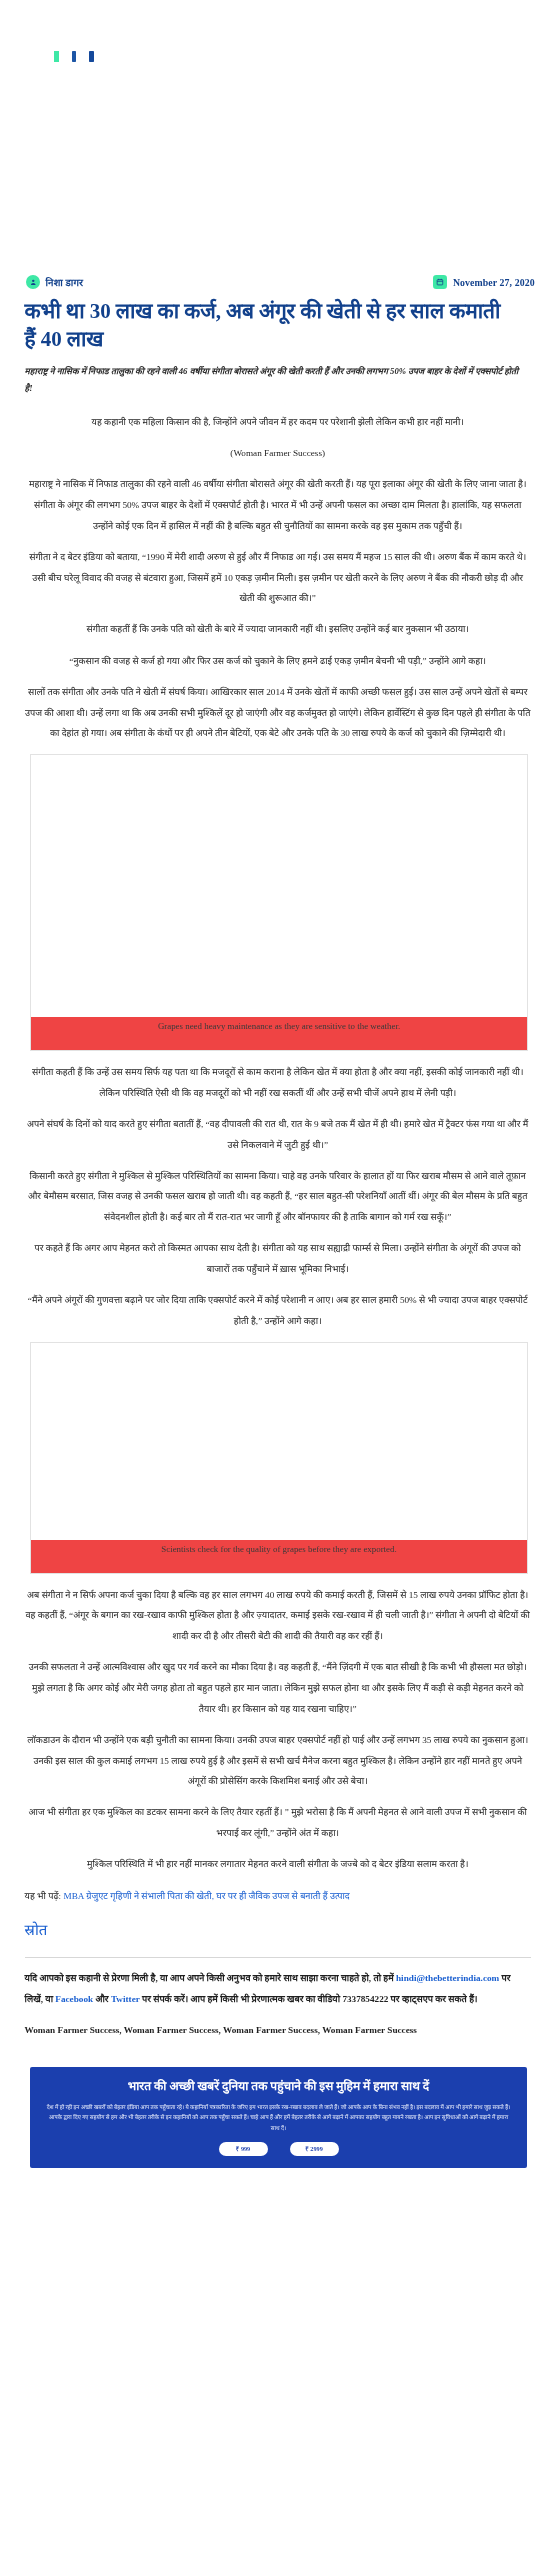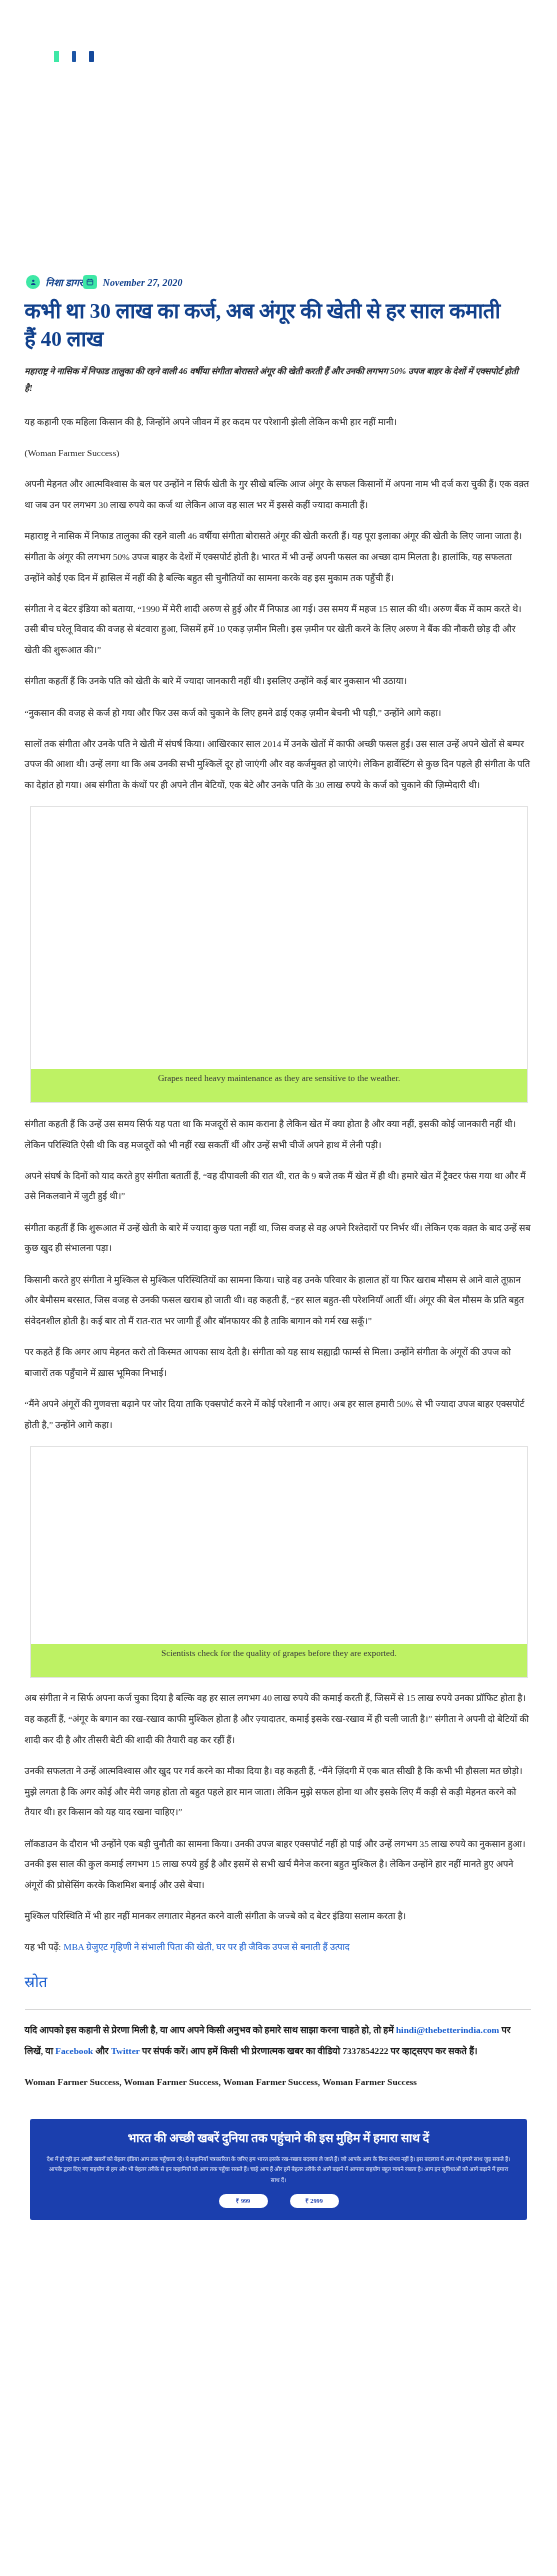--- a/index.html
+++ b/index.html
@@ -41,23 +41,23 @@
   .article {
     padding: 0 21px 0 22px;
     box-sizing: border-box;
     width: 557px;
   }
 
   
   .byline {
     display: flex;
     align-items: center;
+    justify-content: space-between;
     margin: 0 0 9.2px 0;
     padding: 0 1.3px 0 3.9px;
-    font-style: italic;
   }
   .byline-group {
     display: flex;
     align-items: center;
     gap: 5.9px;
   }
   .avatar-icon {
     width: 13.8px;
     height: 13.8px;
     border-radius: 50%;
@@ -112,28 +112,28 @@
   }
 
   
   p.para {
     font-family: "Liberation Serif", serif;
     font-size: 9.2px;
     line-height: 2.25;
     color: #1f1f1f;
     margin: 0 0 10.5px 0;
     padding: 0 5.2px 0 2.6px;
-    text-align: left;
+    text-align: center;
   }
 
   
   figure.fig {
     margin: 6.6px 7.9px 10.5px 7.9px;
     border: 0.7px solid #e2e2e2;
-    background: #bef264;
+    background: #ef4444;
     box-sizing: border-box;
     padding: 0;
   }
   figure.fig .imgbox {
     width: 100%;
     background: #ffffff;
   }
   figure.fig.tall .imgbox { height: 262px; }
   figure.fig.short .imgbox { height: 197px; }
   figcaption.cap {
@@ -273,47 +273,46 @@
         <span class="byline-text">November 27, 2020</span>
       </div>
     </div>
 
     <h1 class="headline">कभी था 30 लाख का कर्ज, अब अंगूर की खेती से हर साल कमाती हैं 40 लाख</h1>
 
     <p class="excerpt">महाराष्ट्र ने नासिक में निफाड तालुका की रहने वाली 46 वर्षीया संगीता बोरासते अंगूर की खेती करती हैं और उनकी लगभग 50% उपज बाहर के देशों में एक्सपोर्ट होती है!</p>
 
     <p class="para">यह कहानी एक महिला किसान की है, जिन्होंने अपने जीवन में हर कदम पर परेशानी झेली लेकिन कभी हार नहीं मानी।</p>
     <p class="para">(Woman Farmer Success)</p>
-    <p class="para">अपनी मेहनत और आत्मविश्वास के बल पर उन्होंने न सिर्फ खेती के गुर सीखे बल्कि आज अंगूर के सफल किसानों में अपना नाम भी दर्ज करा चुकी हैं। एक वक़्त था जब उन पर लगभग 30 लाख रुपये का कर्ज था लेकिन आज वह साल भर में इससे कहीं ज्यादा कमाती हैं।</p>
     <p class="para">महाराष्ट्र ने नासिक में निफाड तालुका की रहने वाली 46 वर्षीया संगीता बोरासते अंगूर की खेती करती हैं। यह पूरा इलाका अंगूर की खेती के लिए जाना जाता है। संगीता के अंगूर की लगभग 50% उपज बाहर के देशों में एक्सपोर्ट होती है। भारत में भी उन्हें अपनी फसल का अच्छा दाम मिलता है। हालांकि, यह सफलता उन्होंने कोई एक दिन में हासिल में नहीं की है बल्कि बहुत सी चुनौतियों का सामना करके वह इस मुकाम तक पहुँची हैं।</p>
     <p class="para">संगीता ने द बेटर इंडिया को बताया, “1990 में मेरी शादी अरुण से हुई और मैं निफाड आ गई। उस समय मैं महज 15 साल की थी। अरुण बैंक में काम करते थे। उसी बीच घरेलू विवाद की वजह से बंटवारा हुआ, जिसमें हमें 10 एकड़ ज़मीन मिली। इस ज़मीन पर खेती करने के लिए अरुण ने बैंक की नौकरी छोड़ दी और खेती की शुरूआत की।”</p>
     <p class="para">संगीता कहतीं हैं कि उनके पति को खेती के बारे में ज्यादा जानकारी नहीं थी। इसलिए उन्होंने कई बार नुकसान भी उठाया।</p>
     <p class="para">“नुकसान की वजह से कर्ज हो गया और फिर उस कर्ज को चुकाने के लिए हमने ढाई एकड़ ज़मीन बेचनी भी पड़ी,” उन्होंने आगे कहा।</p>
     <p class="para">सालों तक संगीता और उनके पति ने खेती में संघर्ष किया। आखिरकार साल 2014 में उनके खेतों में काफी अच्छी फसल हुई। उस साल उन्हें अपने खेतों से बम्पर उपज की आशा थी। उन्हें लगा था कि अब उनकी सभी मुश्किलें दूर हो जाएंगी और वह कर्जमुक्त हो जाएंगे। लेकिन हार्वेस्टिंग से कुछ दिन पहले ही संगीता के पति का देहांत हो गया। अब संगीता के कंधों पर ही अपने तीन बेटियों, एक बेटे और उनके पति के 30 लाख रुपये के कर्ज को चुकाने की ज़िम्मेदारी थी।</p>
 
     <figure class="fig tall">
       <div class="imgbox"></div>
       <figcaption class="cap">Grapes need heavy maintenance as they are sensitive to the weather.</figcaption>
     </figure>
 
     <p class="para">संगीता कहती हैं कि उन्हें उस समय सिर्फ यह पता था कि मजदूरों से काम कराना है लेकिन खेत में क्या होता है और क्या नहीं, इसकी कोई जानकारी नहीं थी। लेकिन परिस्थिति ऐसी थी कि वह मजदूरों को भी नहीं रख सकतीं थीं और उन्हें सभी चीजें अपने हाथ में लेनी पड़ी।</p>
     <p class="para">अपने संघर्ष के दिनों को याद करते हुए संगीता बतातीं हैं, “वह दीपावली की रात थी, रात के 9 बजे तक मैं खेत में ही थी। हमारे खेत में ट्रैक्टर फंस गया था और मैं उसे निकलवाने में जुटी हुई थी।”</p>
-    <p class="para">संगीता कहतीं हैं कि शुरूआत में उन्हें खेती के बारे में ज्यादा कुछ पता नहीं था, जिस वजह से वह अपने रिश्तेदारों पर निर्भर थीं। लेकिन एक वक़्त के बाद उन्हें सब कुछ खुद ही संभालना पड़ा।</p>
     <p class="para">किसानी करते हुए संगीता ने मुश्किल से मुश्किल परिस्थितियों का सामना किया। चाहे वह उनके परिवार के हालात हों या फिर खराब मौसम से आने वाले तूफ़ान और बेमौसम बरसात, जिस वजह से उनकी फसल खराब हो जाती थी। वह कहती हैं, “हर साल बहुत-सी परेशनियाँ आतीं थीं। अंगूर की बेल मौसम के प्रति बहुत संवेदनशील होती है। कई बार तो मैं रात-रात भर जागी हूँ और बॉनफायर की है ताकि बागान को गर्म रख सकूँ।”</p>
     <p class="para">पर कहते हैं कि अगर आप मेहनत करो तो किस्मत आपका साथ देती है। संगीता को यह साथ सह्याद्री फार्म्स से मिला। उन्होंने संगीता के अंगूरों की उपज को बाजारों तक पहुँचाने में ख़ास भूमिका निभाई।</p>
     <p class="para">“मैंने अपने अंगूरों की गुणवत्ता बढ़ाने पर जोर दिया ताकि एक्सपोर्ट करने में कोई परेशानी न आए। अब हर साल हमारी 50% से भी ज्यादा उपज बाहर एक्सपोर्ट होती है,” उन्होंने आगे कहा।</p>
 
     <figure class="fig short">
       <div class="imgbox"></div>
       <figcaption class="cap">Scientists check for the quality of grapes before they are exported.</figcaption>
     </figure>
 
     <p class="para">अब संगीता ने न सिर्फ अपना कर्ज चुका दिया है बल्कि वह हर साल लगभग 40 लाख रुपये की कमाई करती हैं, जिसमें से 15 लाख रुपये उनका प्रॉफिट होता है। वह कहतीं हैं, “अंगूर के बगान का रख-रखाव काफी मुश्किल होता है और ज़्यादातर, कमाई इसके रख-रखाव में ही चली जाती है।” संगीता ने अपनी दो बेटियों की शादी कर दी है और तीसरी बेटी की शादी की तैयारी वह कर रहीं हैं।</p>
     <p class="para">उनकी सफलता ने उन्हें आत्मविश्वास और खुद पर गर्व करने का मौका दिया है। वह कहती हैं, “मैंने ज़िंदगी में एक बात सीखी है कि कभी भी हौसला मत छोड़ो। मुझे लगता है कि अगर कोई और मेरी जगह होता तो बहुत पहले हार मान जाता। लेकिन मुझे सफल होना था और इसके लिए मैं कड़ी से कड़ी मेहनत करने को तैयार थी। हर किसान को यह याद रखना चाहिए।”</p>
     <p class="para">लॉकडाउन के दौरान भी उन्होंने एक बड़ी चुनौती का सामना किया। उनकी उपज बाहर एक्सपोर्ट नहीं हो पाई और उन्हें लगभग 35 लाख रुपये का नुकसान हुआ। उनकी इस साल की कुल कमाई लगभग 15 लाख रुपये हुई है और इसमें से सभी खर्च मैनेज करना बहुत मुश्किल है। लेकिन उन्होंने हार नहीं मानते हुए अपने अंगूरों की प्रोसेसिंग करके किशमिश बनाई और उसे बेचा।</p>
+    <p class="para">आज भी संगीता हर एक मुश्किल का डटकर सामना करने के लिए तैयार रहतीं हैं। ” मुझे भरोसा है कि मैं अपनी मेहनत से आने वाली उपज में सभी नुकसान की भरपाई कर लूंगी,” उन्होंने अंत में कहा।</p>
     <p class="para">मुश्किल परिस्थिति में भी हार नहीं मानकर लगातार मेहनत करने वाली संगीता के जज्बे को द बेटर इंडिया सलाम करता है।</p>
 
     <p class="read-also"><span>यह भी पढ़ें: </span><a class="inline-link" href="#">MBA ग्रेजुएट गृहिणी ने संभाली पिता की खेती, घर पर ही जैविक उपज से बनाती हैं उत्पाद</a></p>
 
     <p class="source-line"><a class="inline-link" href="#">स्रोत</a></p>
 
     <hr class="divider">
 
     <p class="contact"><span>यदि आपको इस कहानी से प्रेरणा मिली है, या आप अपने किसी अनुभव को हमारे साथ साझा करना चाहते हो, तो हमें </span><a class="inline-link" href="#">hindi@thebetterindia.com</a><span> पर लिखें, या </span><a class="inline-link" href="#">Facebook</a><span> और </span><a class="inline-link" href="#">Twitter</a><span> पर संपर्क करें। आप हमें किसी भी प्रेरणात्मक खबर का वीडियो </span><span>7337854222</span><span> पर व्हाट्सएप कर सकते हैं।</span></p>
 

